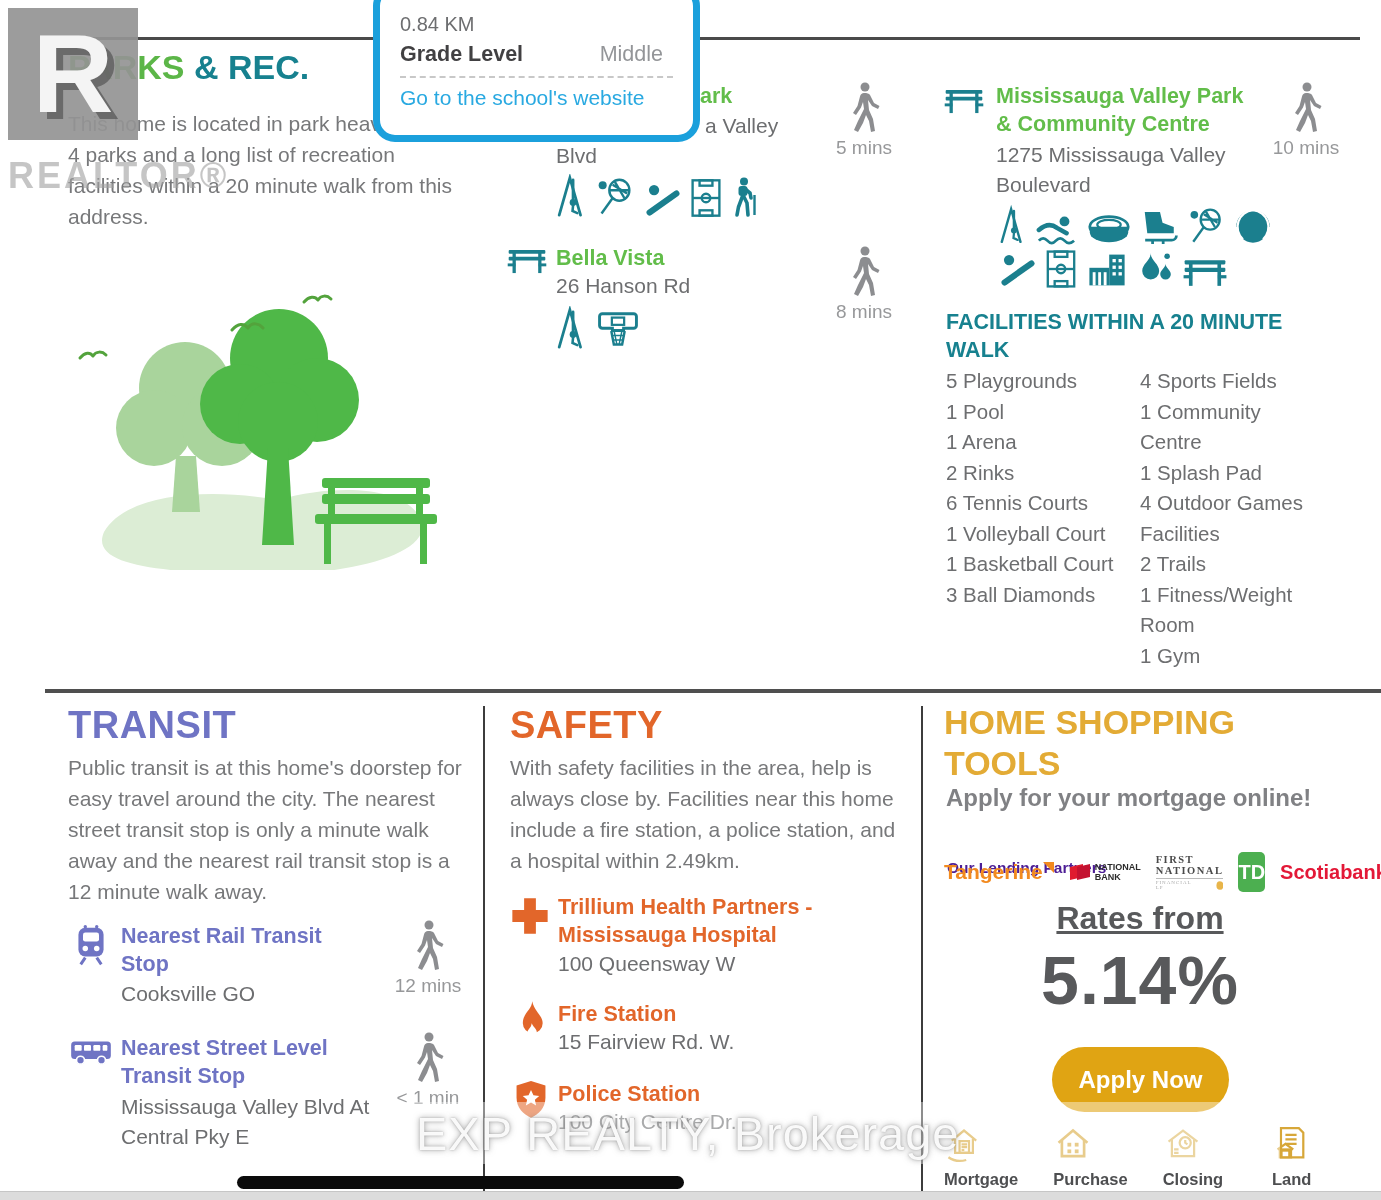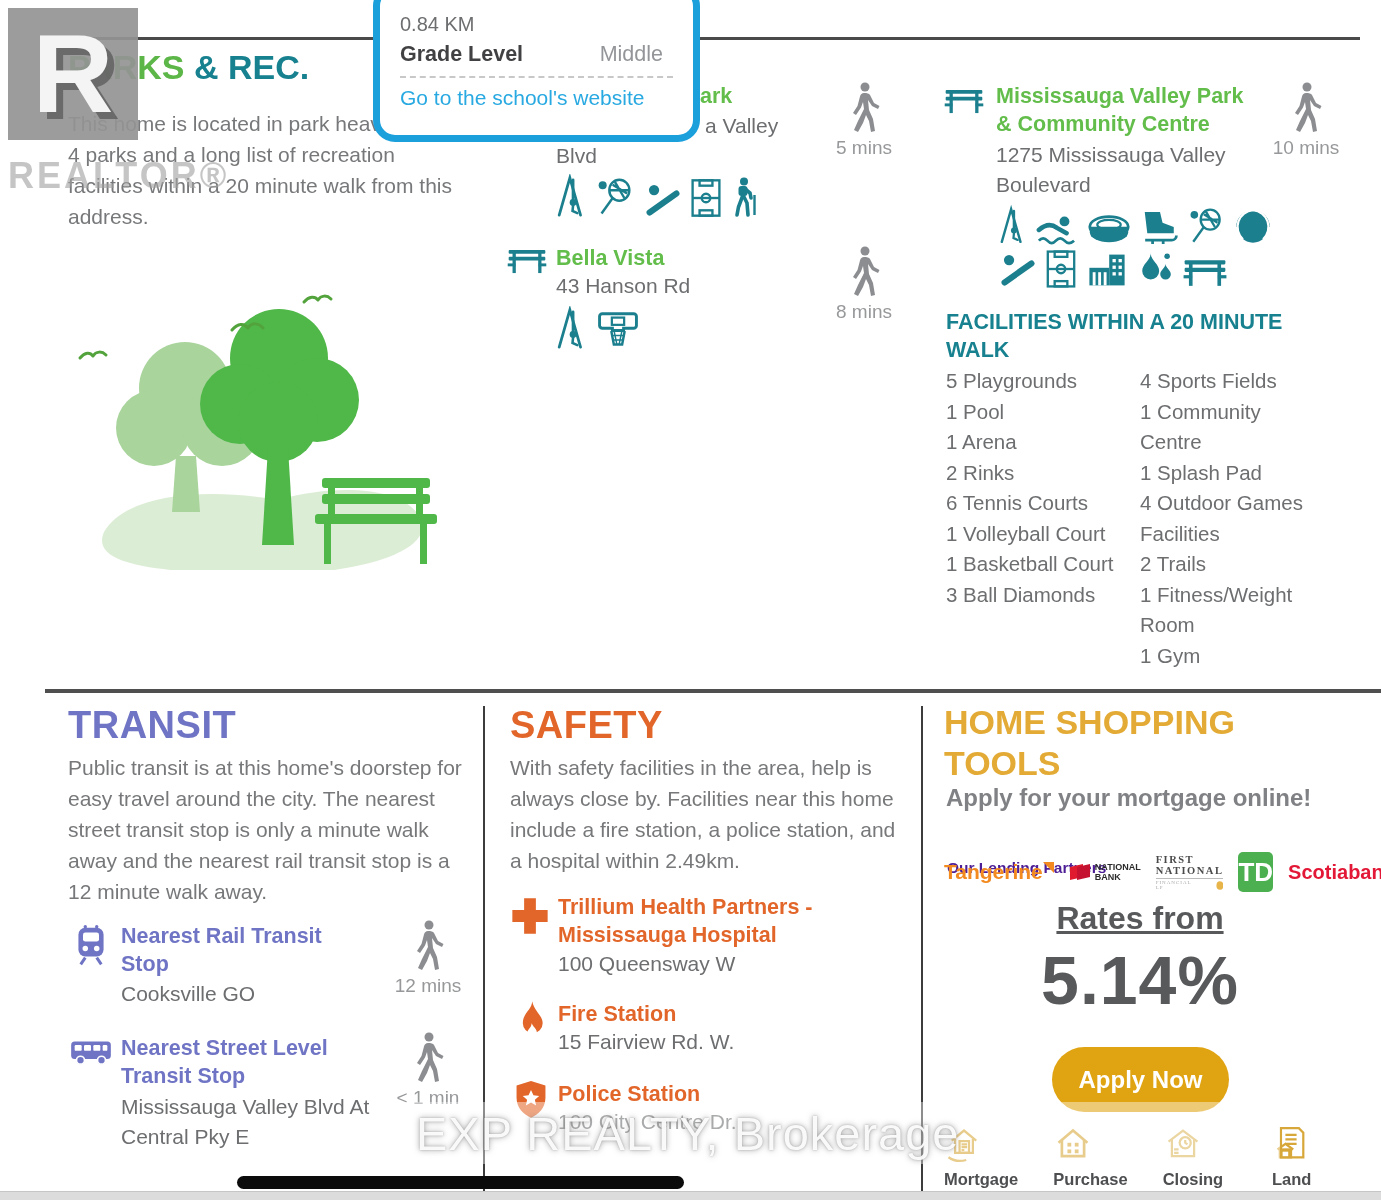--- a/index.html
+++ b/index.html
@@ -56,21 +56,21 @@
   #partners-label{left:947px;top:832px;font-size:15.5px;font-weight:bold;color:#4c1d95;margin-top:27px;}
   #partners-row{left:944px;top:852px;width:420px;display:flex;align-items:center;gap:15px;}
   .tangerine-txt{font-size:21px;font-weight:bold;color:#f28a1f;}
   .nb{display:flex;align-items:center;gap:4px;}
   .nb-txt{font-size:9px;font-weight:bold;color:#2b2b2b;line-height:10px;}
   .fn{display:flex;flex-direction:column;align-items:flex-start;font-family:Liberation Serif, serif;}
   .fn-txt{font-size:10.5px;color:#4a4a4a;letter-spacing:1.5px;font-weight:bold;}
   .fn-sub{display:flex;align-items:center;gap:20px;border-top:1px solid #bbb;margin-top:2px;padding-top:1px;width:100%;}
   .fn-sub i{font-style:normal;font-size:5px;color:#aaa;letter-spacing:1px;}
   .td-box{width:40px;height:40px;background:#4caf50;border-radius:5px;display:flex;align-items:center;justify-content:center;}
-  .td-box span{color:#fff;font-weight:bold;font-size:26px;}
+  .td-box span{color:#fff;font-weight:bold;font-size:20px;}
   .scotia-txt{font-size:20px;font-weight:bold;color:#e31837;}
   #rates-block{left:990px;top:900px;width:300px;text-align:center;}
   #rates-label{font-size:32px;font-weight:bold;color:#58595b;text-decoration:underline;}
   #rate-val{font-size:68px;font-weight:bold;color:#58595b;margin-top:4px;letter-spacing:1px;}
   #apply-btn{left:1052px;top:1047px;width:177px;height:65px;border-radius:33px;background:#e0a413;border:none;
     color:#fff;font-size:24px;font-weight:bold;font-family:inherit;cursor:pointer;z-index:20;}
   #calc-row{left:944px;top:1126px;width:424px;display:flex;justify-content:space-between;z-index:10;}
   .calc-item{display:flex;flex-direction:column;align-items:flex-start;gap:5px;cursor:pointer;}
   .calc-label{font-size:16.5px;line-height:21px;font-weight:bold;color:#4d4e50;width:96px;}
   svg{display:block;}
@@ -177,21 +177,21 @@
       <rect x="1" y="2" width="38" height="4" rx="1"></rect>
         <rect x="1" y="9" width="38" height="4" rx="1"></rect>
       <rect x="5" y="5" width="3.4" height="21"></rect>
         <rect x="31.6" y="5" width="3.4" height="21"></rect>
       <rect x="0" y="16" width="8" height="3"></rect>
         <rect x="32" y="16" width="8" height="3"></rect>
     </g>
   </svg>
 </div>
 <div class="abs pname" style="left:556px;top:244px;">Bella Vista</div>
-<div class="abs addr" style="left:556px;top:272px;">43 Hanson Rd</div>
+<div class="abs addr" style="left:556px;top:272px;">26 Hanson Rd</div>
 <div class="abs ficons" style="left:556px;top:298px;">
   <svg width="32" height="44" viewBox="0 0 30 40">
     <g stroke="#1b7f8e" stroke-width="2.6" fill="none" stroke-linecap="round">
       <path d="M3 38 L13 3 L23 38"></path>
         <line x1="16" y1="5" x2="16" y2="23"></line>
     </g>
     <circle cx="16" cy="26" r="3.2" fill="#1b7f8e"></circle>
     <path d="M16 29 L15.5 34 L20 36" stroke="#1b7f8e" stroke-width="2.4" fill="none" stroke-linecap="round"></path>
   </svg>
   <svg width="42" height="38" viewBox="0 0 36 34">

